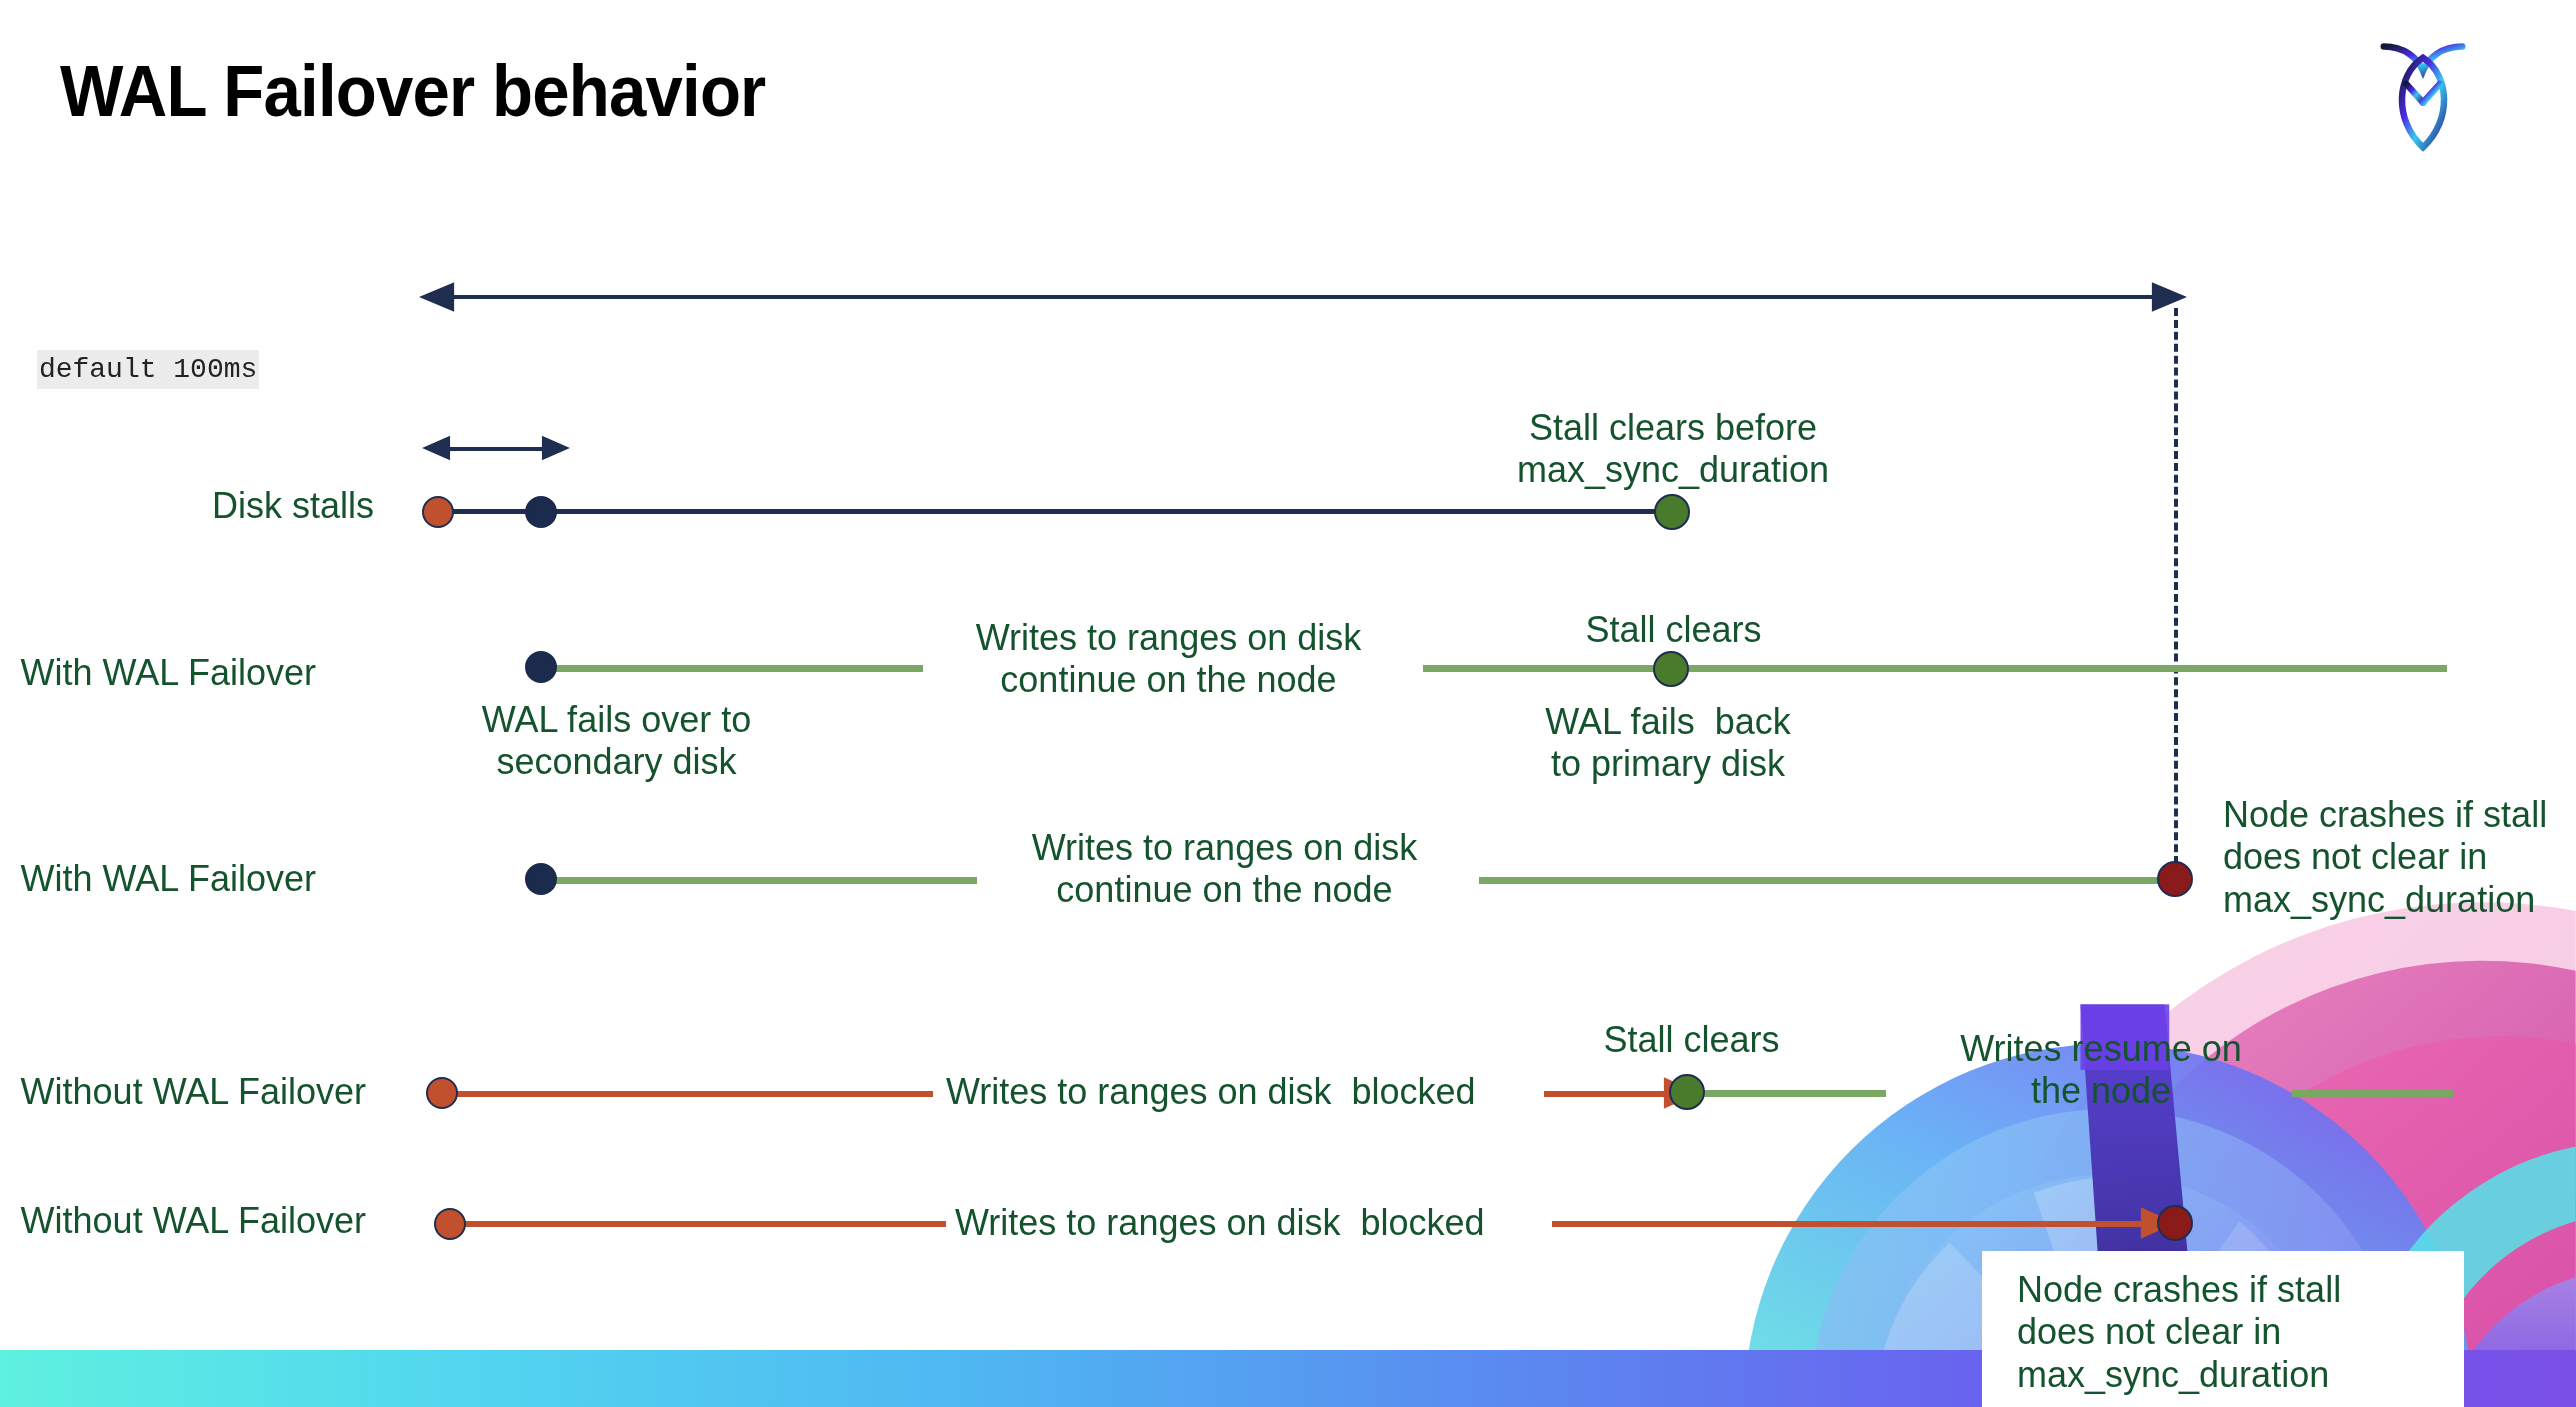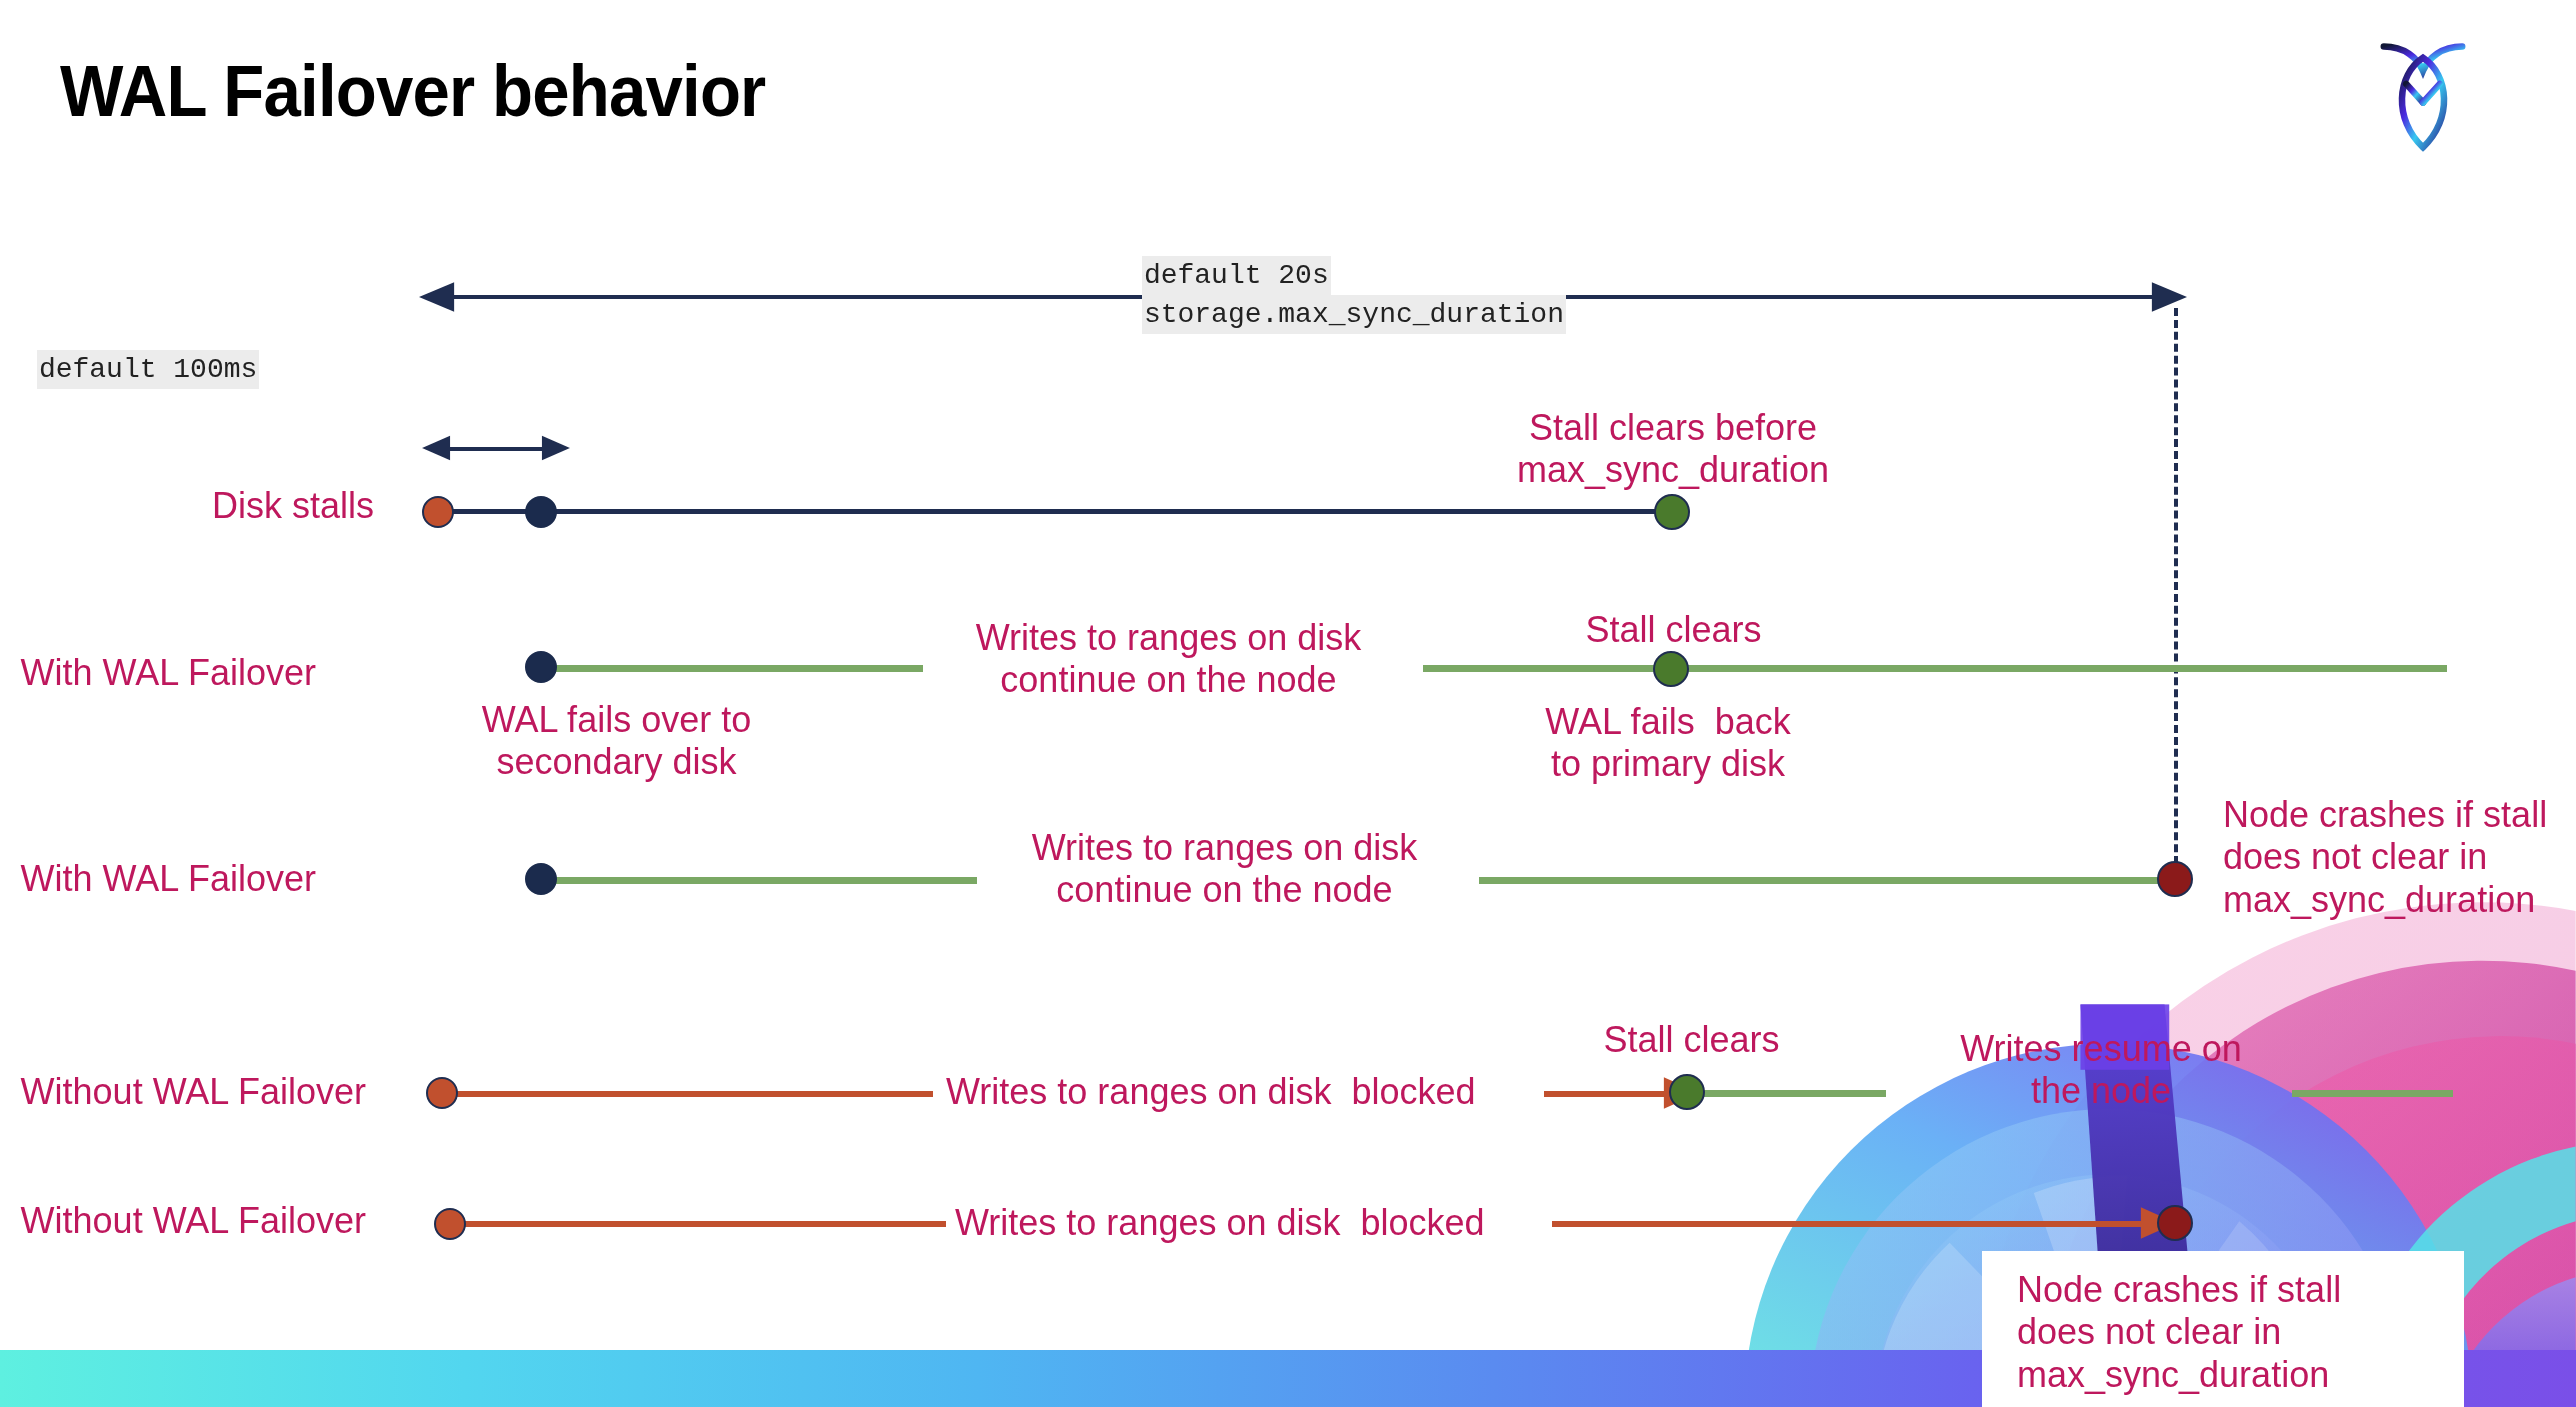--- a/index.html
+++ b/index.html
@@ -37,21 +37,21 @@
   .mono{
     position:absolute;
     font-family:"Liberation Mono", monospace;
     font-size:28px;color:#222;line-height:1.33;
     white-space:nowrap;
   }
   .mono span{background:#ececec;padding:0.9px 1.9px;display:inline-block;}
 
   
   .lbl{
-    position:absolute;color:#be185d;
+    position:absolute;color:#14532d;
     font-family:"Liberation Sans", sans-serif;
     font-size:36px;line-height:1.18;white-space:pre;
   }
   .lbl.ctr{text-align:center;}
   .lbl.rt{text-align:right;}
   .rowlabel{font-size:36px;}
 
   
   .line{position:absolute;height:4.7px;}
   .navy{background:#1f2d50;}
@@ -158,24 +158,20 @@
   </svg>
 
   <div class="line navy thin" style="left:439px;top:295px;width:1739px;"></div>
   <svg class="deco" style="left:419px;top:280px;width:37px;height:34px;" viewBox="0 0 40 36">
     <polygon points="0,18 38,2 38,34" fill="#1f2d50"></polygon>
   </svg>
   <svg class="deco" style="left:2150px;top:280px;width:37px;height:34px;" viewBox="0 0 40 36">
     <polygon points="40,18 2,2 2,34" fill="#1f2d50"></polygon>
   </svg>
 
-  <div class="mono" style="left:1142px;top:256px;">
-    <span>default 20s</span><br>
-    <span>storage.max_sync_duration</span>
-  </div>
 
   <div id="dash-line" style="left:2174px;top:308px;height:568px;"></div>
 
   <div class="mono" style="left:37px;top:350px;">
     <span>default 100ms</span><br>
   </div>
 
   <div class="line navy thin" style="left:439px;top:447px;width:123px;"></div>
   <svg class="deco" style="left:422px;top:434px;width:30px;height:28px;" viewBox="0 0 32 30">
     <polygon points="0,15 30,2 30,28" fill="#1f2d50"></polygon>

